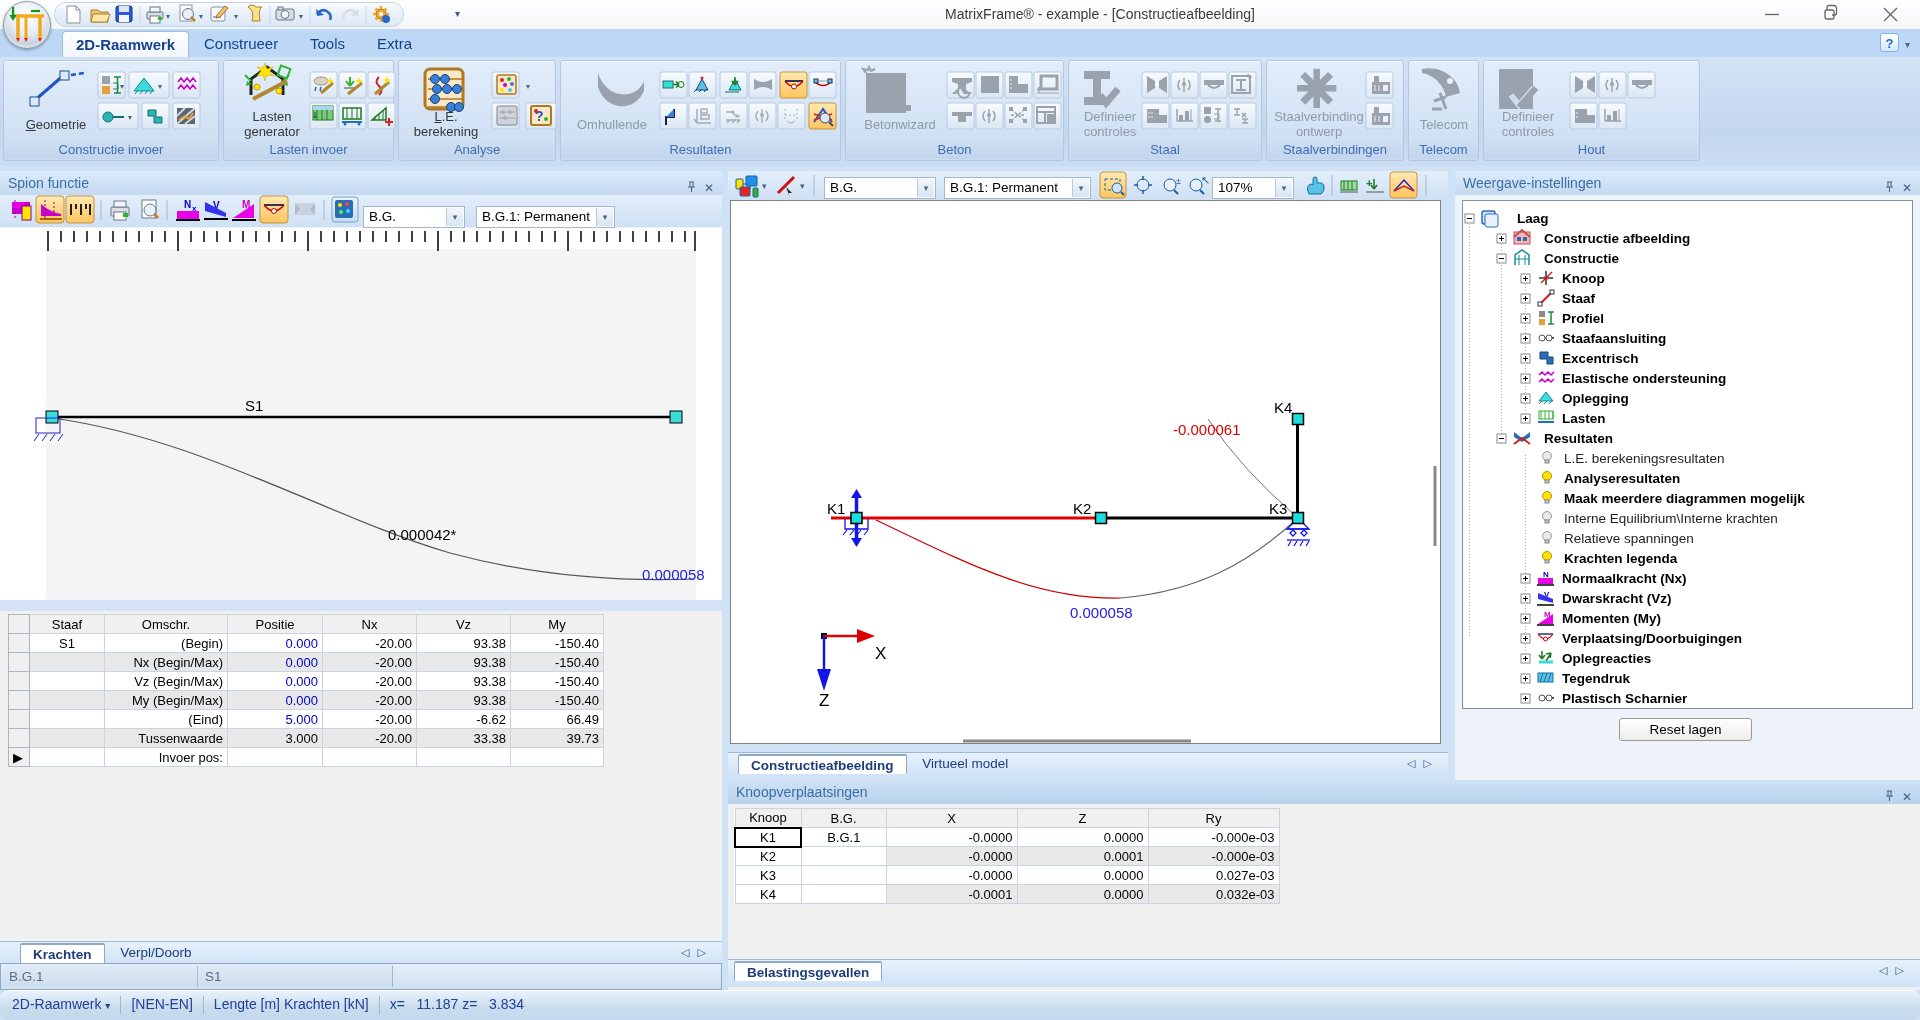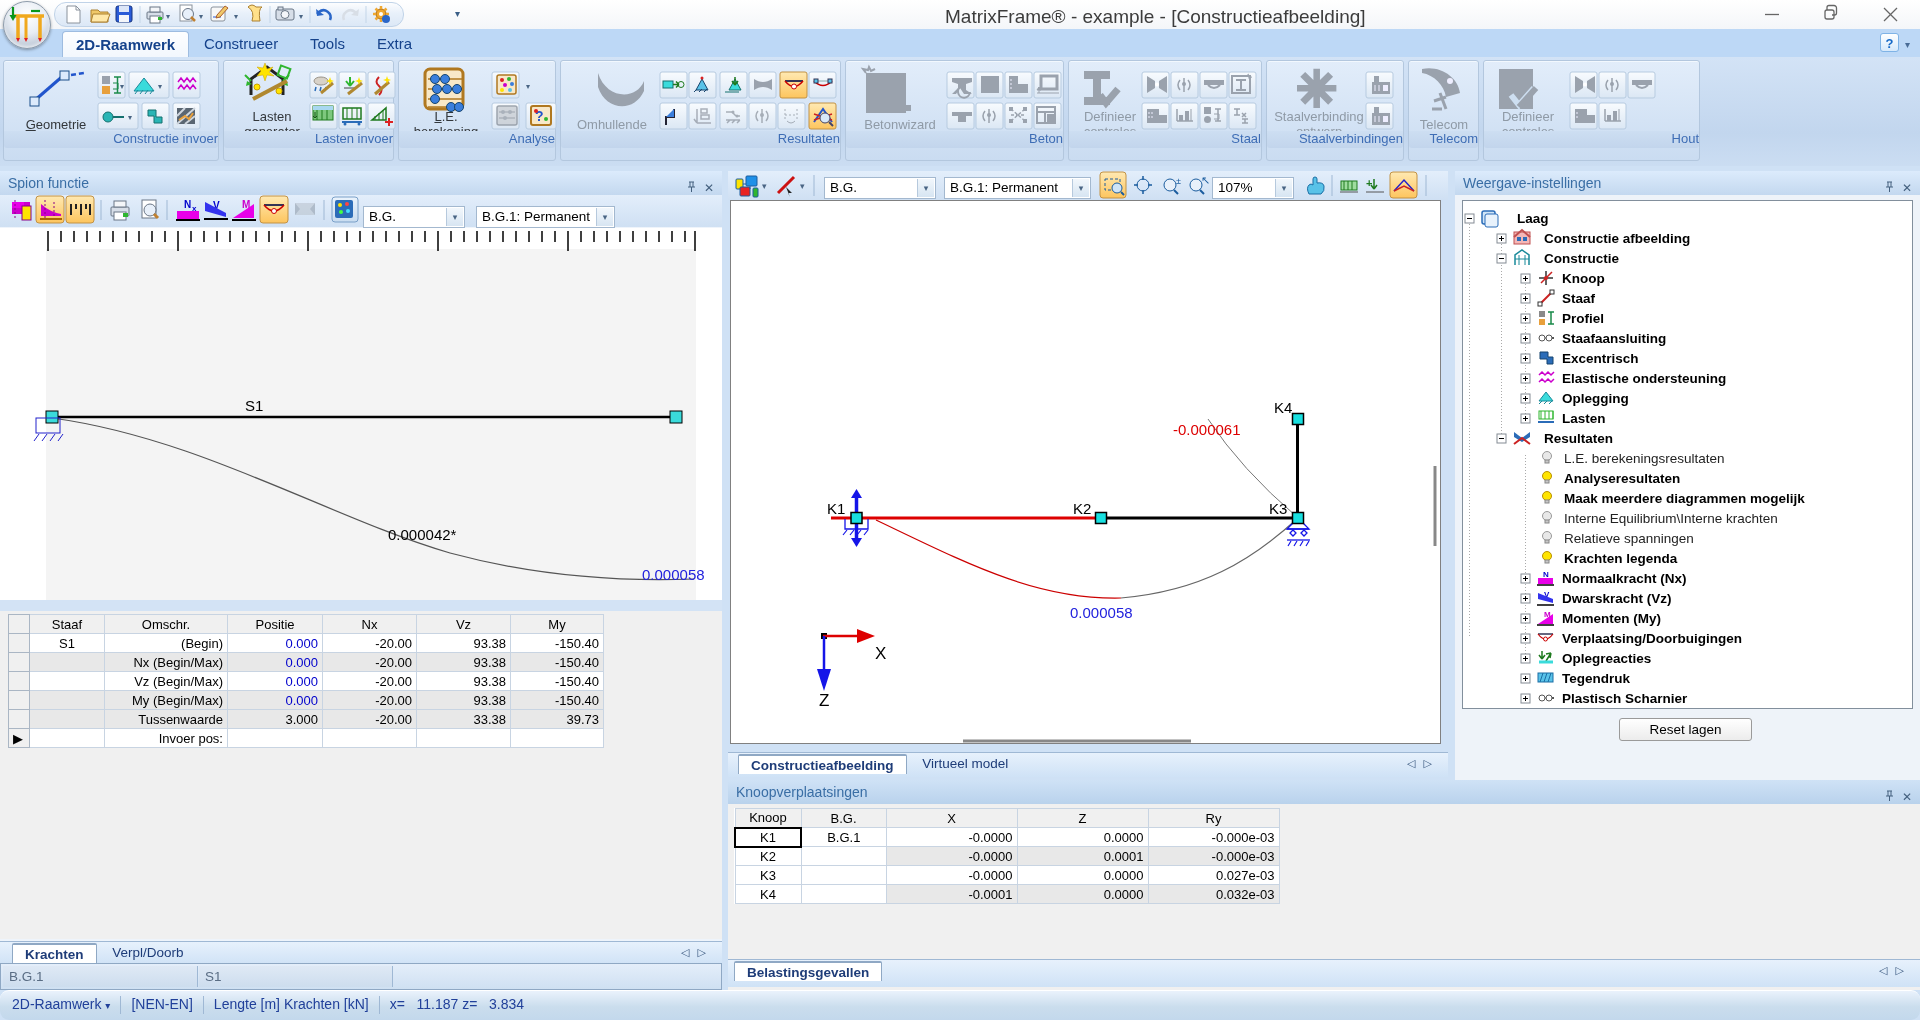--- a/index.html
+++ b/index.html
@@ -2,38 +2,38 @@
 <html><head>
 <meta charset="utf-8">
 <style>
 * { margin:0; padding:0; box-sizing:border-box; }
 html,body { width:1920px; height:1020px; overflow:hidden; }
 body { font-family:"Liberation Sans", sans-serif; font-size:13px; position:relative; background:#cfe1f5; }
 .abs { position:absolute; }
 
 
 #titlebar { left:0; top:0; width:1920px; height:29px; background:linear-gradient(#ffffff,#f4f6f9); }
-#titletext { left:945px; top:6px; color:#3c3c3c; font-size:19px; }
+#titletext { left:945px; top:6px; color:#3c3c3c; font-size:14px; }
 
 
 #appbtn { left:3px; top:1px; width:48px; height:48px; border-radius:50%; background:radial-gradient(circle at 50% 30%, #ffffff, #e8edf4 45%, #c2ccd9 75%, #aab6c6); border:1px solid #8e9cab; z-index:30; box-shadow:0 1px 3px rgba(0,0,0,.35), inset 0 -2px 3px rgba(255,255,255,.6); }
 #qat { left:54px; top:2px; width:350px; height:25px; background:linear-gradient(#fcfdfe,#e8f0fa 45%,#dce8f6); border:1px solid #c0d3e8; border-radius:12px; z-index:25; }
 #qatmore { left:455px; top:8px; color:#3b5f87; font-size:10px; }
 
 
 #tabrow { left:0; top:29px; width:1920px; height:28px; background:#bdd8f6; }
 .rtab { position:absolute; top:2px; height:26px; line-height:26px; padding:0 13px; color:#15428b; font-size:15px; }
 .rtab.active { background:linear-gradient(#fdfeff,#f2f7fd); border:1px solid #9ebce0; border-bottom:none; border-radius:4px 4px 0 0; font-weight:bold; color:#15428b; }
 #helpbox { left:1880px; top:33px; width:19px; height:19px; background:linear-gradient(#ffffff,#d6e9fb); border:1px solid #7fb3e6; border-radius:3px; color:#1569c7; font-weight:bold; text-align:center; line-height:19px; font-size:13px; }
 #tabcaret { left:1905px; top:39px; color:#4a6c96; font-size:10px; }
 
 
 #ribbon { left:0; top:57px; width:1920px; height:109px; background:linear-gradient(#d3e3f6,#c2d6ee 70%,#cbddf2); }
 .rgroup { position:absolute; top:3px; height:101px; background:linear-gradient(#e2edfa,#d4e3f5 60%,#cadcf1); border:1px solid #b3c7de; border-radius:3px; box-shadow:inset 0 1px 0 #f2f8fe; }
-.rgroup .glabel { position:absolute; left:0; bottom:12px; width:100%; height:17px; text-align:right; color:#3e6db5; font-size:13px; background:linear-gradient(#cddef2,#c2d5ec); border-radius:0 0 3px 3px; }
+.rgroup .glabel { position:absolute; left:0; bottom:1px; width:100%; height:17px; text-align:center; color:#3e6db5; font-size:13px; background:linear-gradient(#cddef2,#c2d5ec); border-radius:0 0 3px 3px; }
 .bigbtn { position:absolute; top:4px; text-align:center; color:#33373b; font-size:13px; }
 .bigbtn.gray { color:#8f9aa6; }
 
 
 .ptitle { height:24px; line-height:24px; padding-left:8px; color:#3a6ea5; font-size:14px; background:linear-gradient(#dcebfc,#c3d8ef); }
 .ptitle .pico { position:absolute; right:8px; top:5px; color:#44607e; font-size:12px; }
 .toolbar { background:linear-gradient(#e3eefb,#cfe0f3); }
 .combo { display:inline-block; height:22px; background:#fff; border:1px solid #a3b8cf; vertical-align:top; margin-top:3px; font-size:13.5px; line-height:20px; padding-left:5px; position:relative; color:#000; white-space:nowrap; }
 .combo .dd { position:absolute; right:1px; top:1px; bottom:1px; width:17px; background:linear-gradient(#f2f7fc,#d7e5f2); border-left:1px solid #b6c9dd; text-align:center; color:#4a6584; font-size:9px; line-height:19px; }
 
@@ -857,20 +857,29 @@
           </tr>
       <tr class="rowgray">
             <td style="background:#f0f0f0; border-color:#aab6c4;"></td>
             <td></td>
             <td class="num">My (Begin/Max)</td>
             <td class="num bluev">0.000</td>
             <td class="num">-20.00</td>
             <td class="num">93.38</td>
             <td class="num">-150.40</td>
           </tr>
+      <tr class="rowwhite">
+            <td style="background:#f0f0f0; border-color:#aab6c4;"></td>
+            <td></td>
+            <td class="num">(Eind)</td>
+            <td class="num bluev">5.000</td>
+            <td class="num">-20.00</td>
+            <td class="num">-6.62</td>
+            <td class="num">66.49</td>
+          </tr>
       <tr class="rowgray">
             <td style="background:#f0f0f0; border-color:#aab6c4;"></td>
             <td></td>
             <td class="num">Tussenwaarde</td>
             <td class="num">3.000</td>
             <td class="num">-20.00</td>
             <td class="num">33.38</td>
             <td class="num">39.73</td>
           </tr>
       <tr class="rowwhite">
@@ -879,21 +888,21 @@
             <td class="num">Invoer pos:</td>
             <td></td>
             <td></td>
             <td></td>
             <td></td>
           </tr>
     </tbody>
       </table>
   </div>
   <div class="abs tabstrip" style="left:0; top:770px; width:722px; height:24px;">
-    <div class="btab active" style="margin-left:12px;">Krachten</div>
+    <div class="btab active" style="margin-left:20px;">Krachten</div>
     <div class="btab">Verpl/Doorb</div>
     <div class="navarr">◁▷</div>
   </div>
 </div>
 
 <div class="abs toolbar" id="ctoolbar">
   <svg width="720" height="29" style="vertical-align:top;">
     <g transform="translate(8,5)">
         <rect x="0" y="3" width="7" height="10" rx="1" fill="#ffe400" stroke="#1a5c9e"></rect>
         <rect x="10" y="0" width="11" height="10" rx="1" fill="#1e90e8" stroke="#1a5c9e"></rect>

